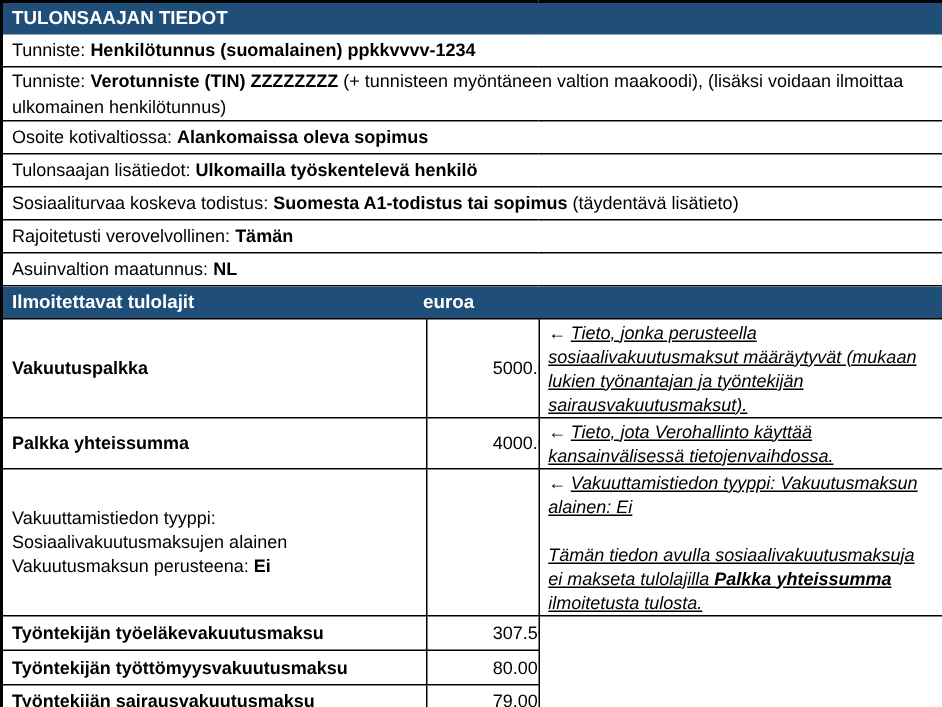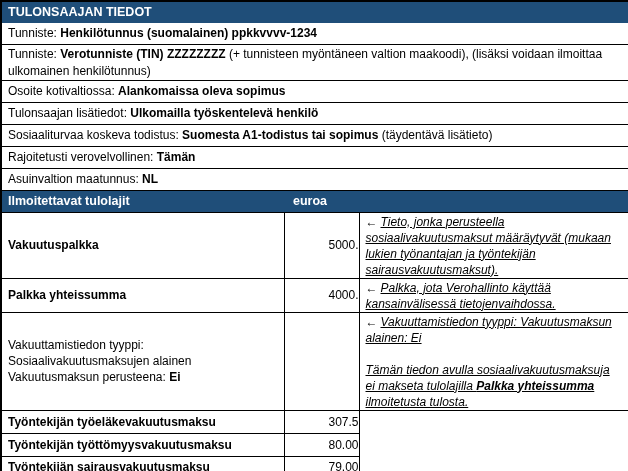--- a/index.html
+++ b/index.html
@@ -43,21 +43,21 @@
     background:var(--header-bg);
     color:var(--header-text);
     font-weight:bold;
     font-size:12.5px;
     height:22px;
     position:relative;
     margin-left:32px;
   }
   .euroa-abs{
     position:absolute;
-    left:291px;
+    left:280px;
     top:50%;
     transform:translateY(-50%);
   }
   td.info{height:22px;}
   td.info-2l{height:35px;line-height:17px;padding-top:1px;vertical-align:top;}
   .b{font-weight:bold;}
   td.iname{font-weight:bold;margin-top:28px;}
   td.iname-plain{font-weight:normal;}
   td.amount{font-weight:normal;padding-left:44px;}
   td.note{
@@ -126,21 +126,21 @@
 
   <tr class="r-vakuutuspalkka">
     <td class="iname">Vakuutuspalkka</td>
     <td class="amount">5000.00</td>
     <td class="note"><span class="arrow">←</span><span>Tieto, jonka perusteella sosiaalivakuutusmaksut määräytyvät (mukaan lukien työnantajan ja työntekijän sairausvakuutusmaksut).</span></td>
   </tr>
 
   <tr class="r-palkka">
     <td class="iname">Palkka yhteissumma</td>
     <td class="amount">4000.00</td>
-    <td class="note"><span class="arrow">←</span><span>Palkka, jota Verohallinto käyttää kansainvälisessä tietojenvaihdossa.</span></td>
+    <td class="note"><span class="arrow">←</span><span>Tieto, jota Verohallinto käyttää kansainvälisessä tietojenvaihdossa.</span></td>
   </tr>
 
   <tr class="r-vakuuttamis">
     <td class="iname-plain">
       <div>Vakuuttamistiedon tyyppi:</div>
       <div>Sosiaalivakuutusmaksujen alainen</div>
       <div><span>Vakuutusmaksun perusteena: </span><span class="b">Ei</span></div>
     </td>
     <td class="amount"></td>
     <td class="note">

